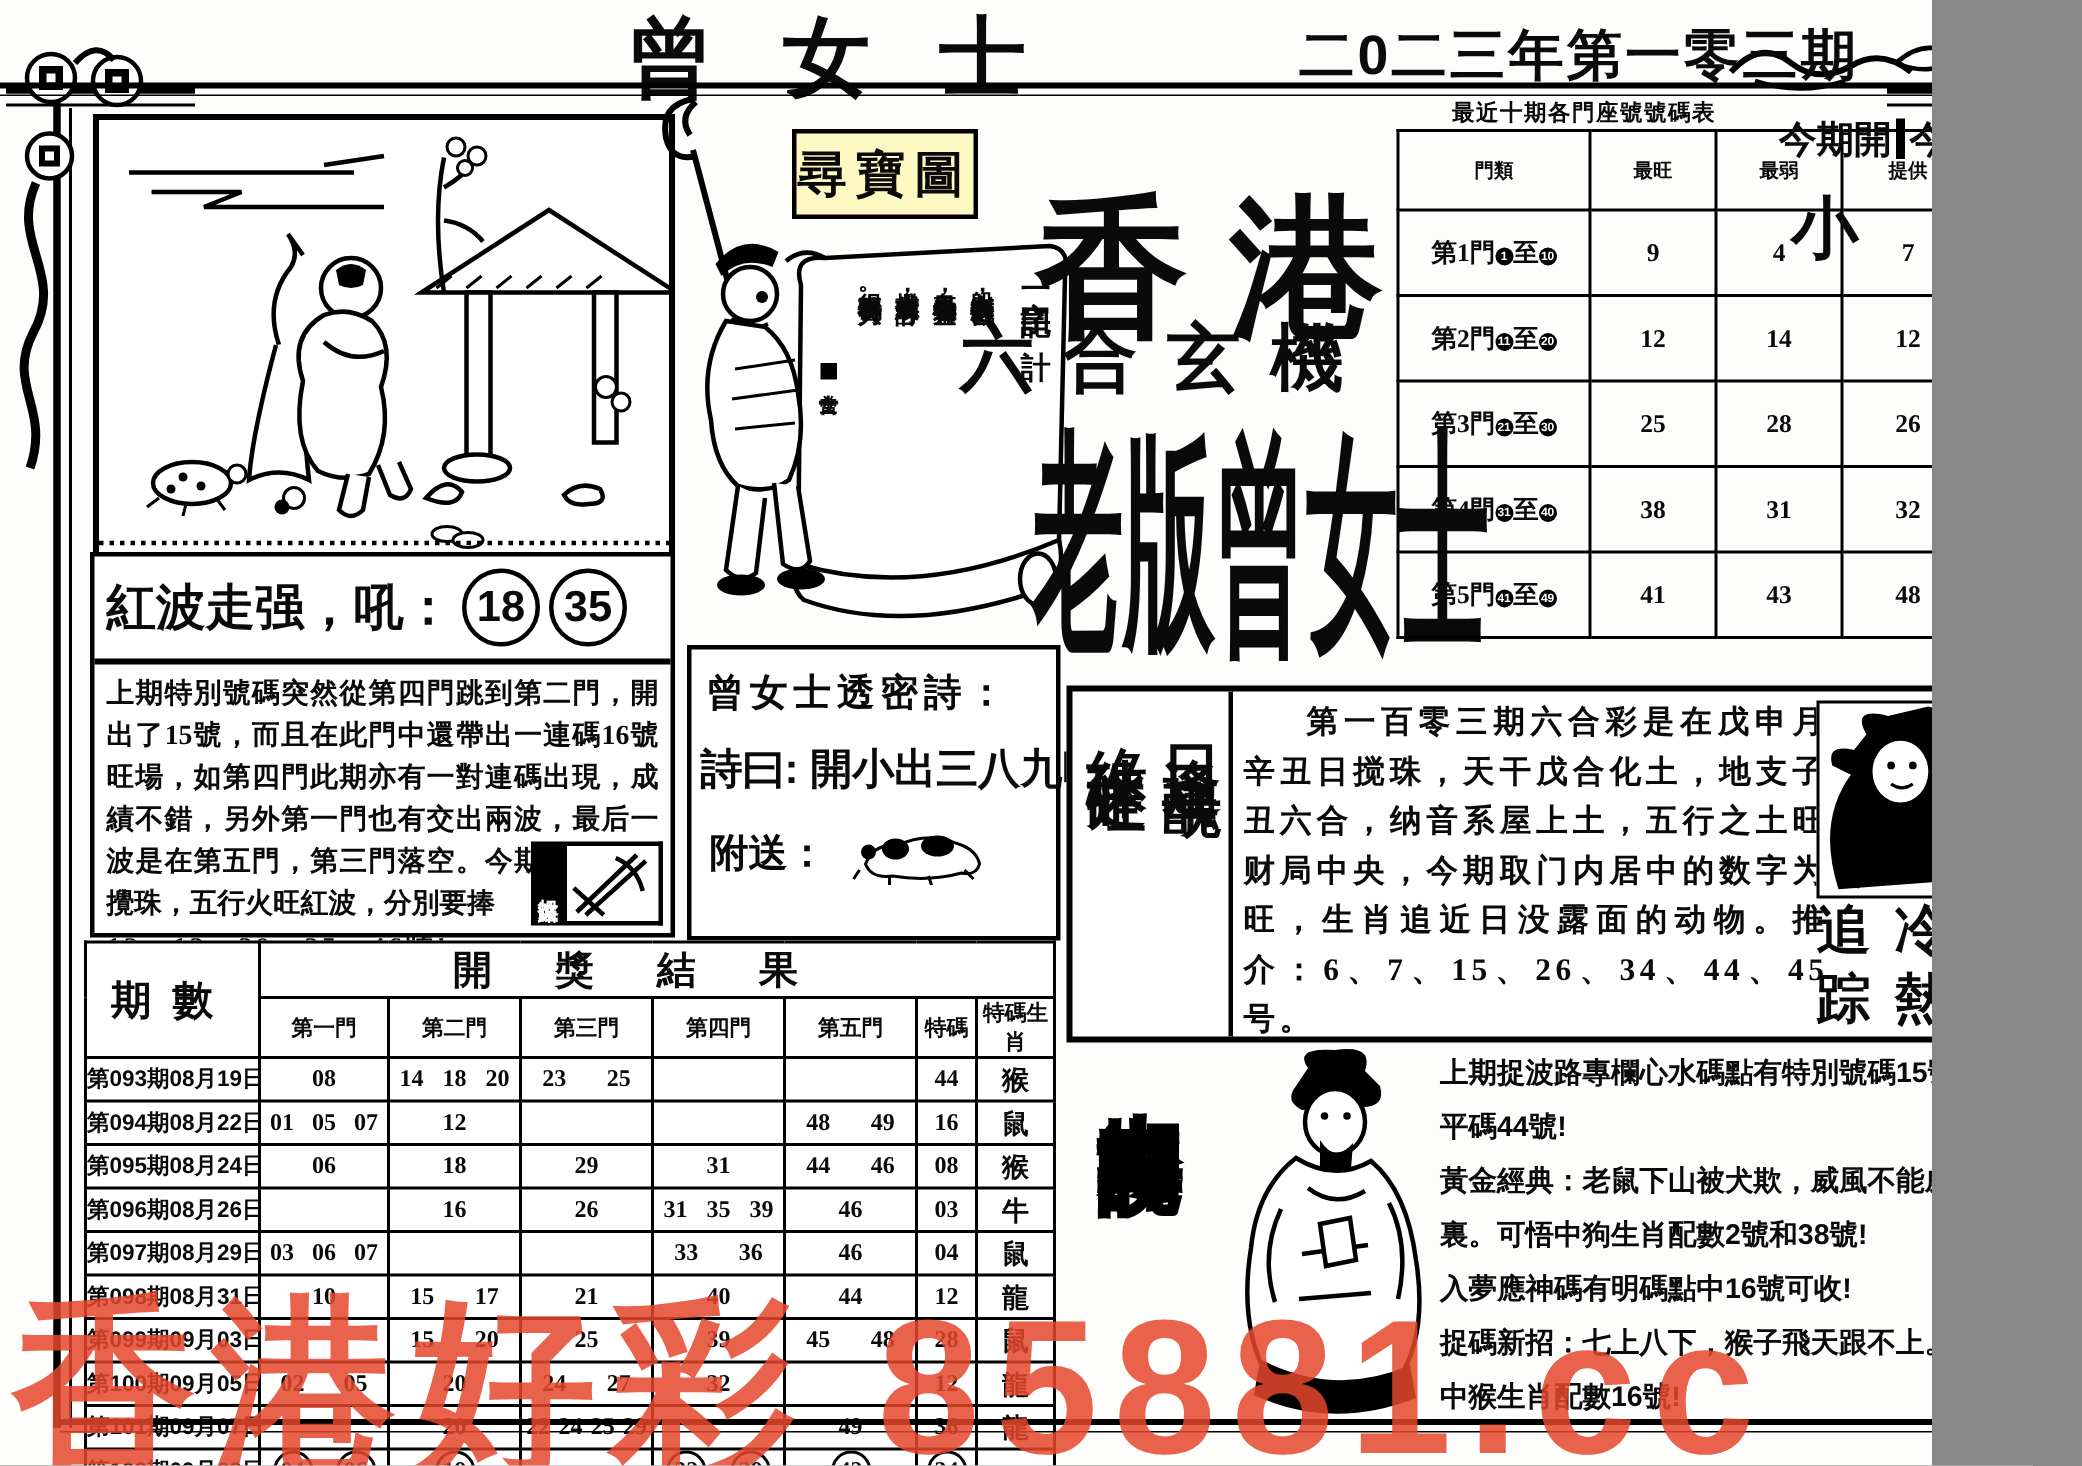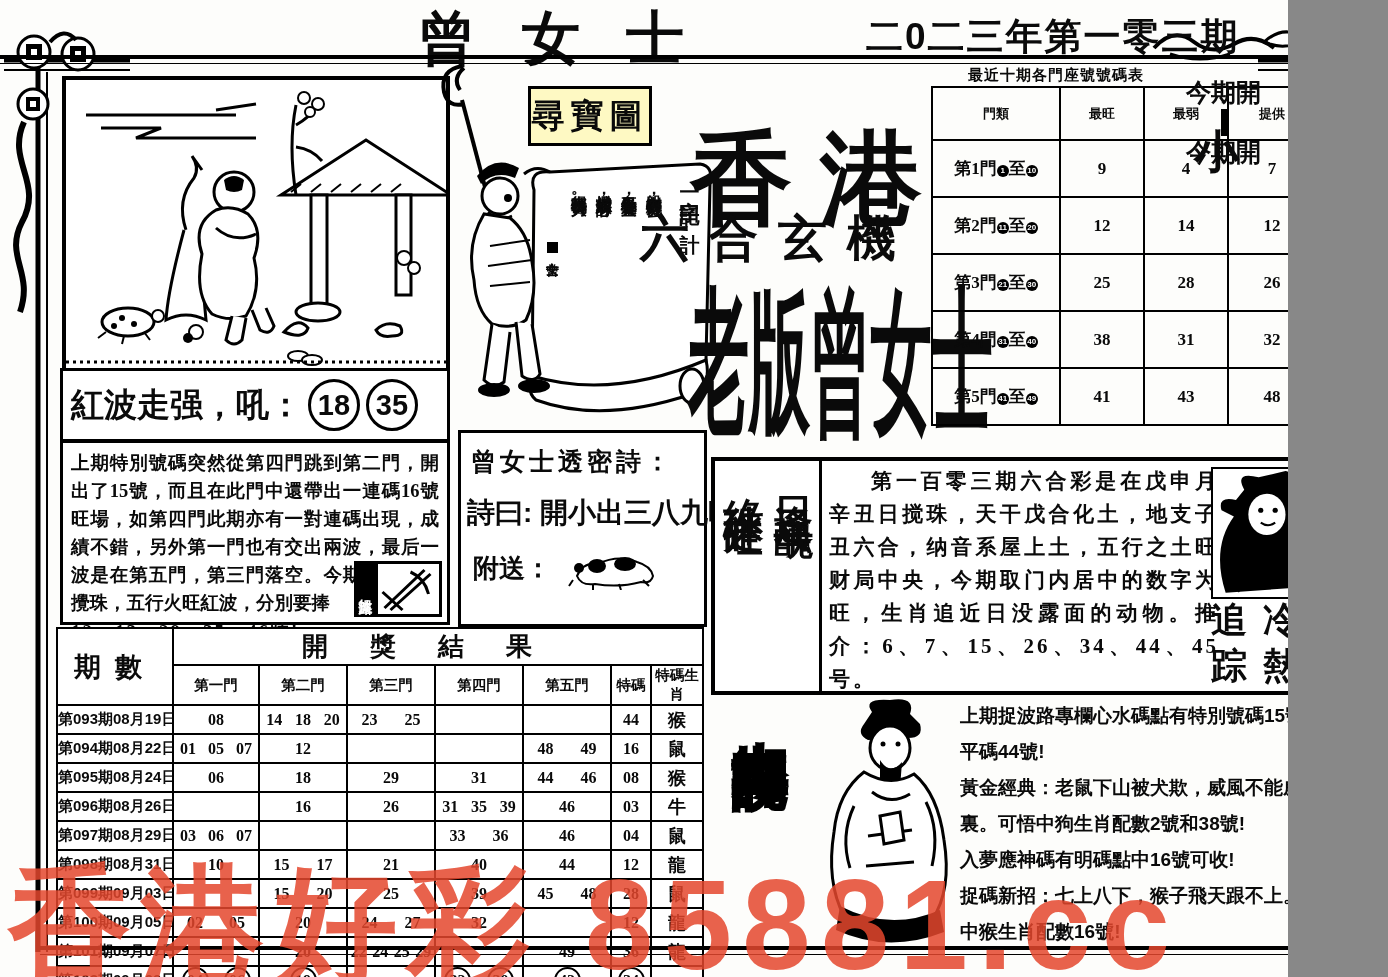--- a/index.html
+++ b/index.html
@@ -25,21 +25,21 @@
   .recent{left:931px;top:66px;width:250px;}
   .recent .rtitle{font-size:15px;font-weight:800;text-align:center;letter-spacing:1px;white-space:nowrap;}
   table.rt{border-collapse:collapse;table-layout:fixed;width:248px;margin-top:1px;}
   table.rt th,table.rt td{border:2px solid #000;padding:16px;text-align:center;}
   table.rt th{font-size:13px;height:19px;font-weight:800;}
   table.rt td{height:20px;font-size:17px;font-weight:700;font-family:"Liberation Serif",serif;margin-top:37px;}
   td.gcell{font-size:11px;font-weight:800;font-family:"Liberation Sans",sans-serif;white-space:nowrap;}
   .bc{display:inline-flex;width:12px;height:12px;border-radius:50%;background:#000;color:#fff;
       font-size:8px;align-items:center;justify-content:center;vertical-align:1px;font-family:"Liberation Sans",sans-serif;}
   
-  .banner1{left:1186px;top:76px;display:flex;align-items:center;font-size:25px;font-weight:900;white-space:nowrap;flex-direction:column;}
+  .banner1{left:1186px;top:76px;display:flex;align-items:center;font-size:25px;font-weight:900;white-space:nowrap;}
   .bdiv{width:6px;height:27px;background:#000;margin:0 3px;}
   .banner2{left:1194px;top:122px;font-size:45px;font-weight:900;letter-spacing:34px;white-space:nowrap;}
   
   .special{left:1001px;top:200px;width:326px;height:245px;border:5px solid #000;background:#fff;}
   .sptitle{margin:10px 4px 0 6px;font-size:42px;font-weight:900;white-space:nowrap;transform:scaleY(1.15);transform-origin:left top;}
   .spline{margin-left:12px;font-size:23px;font-weight:800;letter-spacing:2px;white-space:nowrap;}
   
   .hongbo{left:60px;top:368px;width:384px;height:251px;border:3px solid #000;background:#fff;}
   .hbhead{height:68px;border-bottom:4px solid #000;display:flex;align-items:center;padding-left:8px;}
   .hbhead .t{font-size:33px;font-weight:900;white-space:nowrap;}

